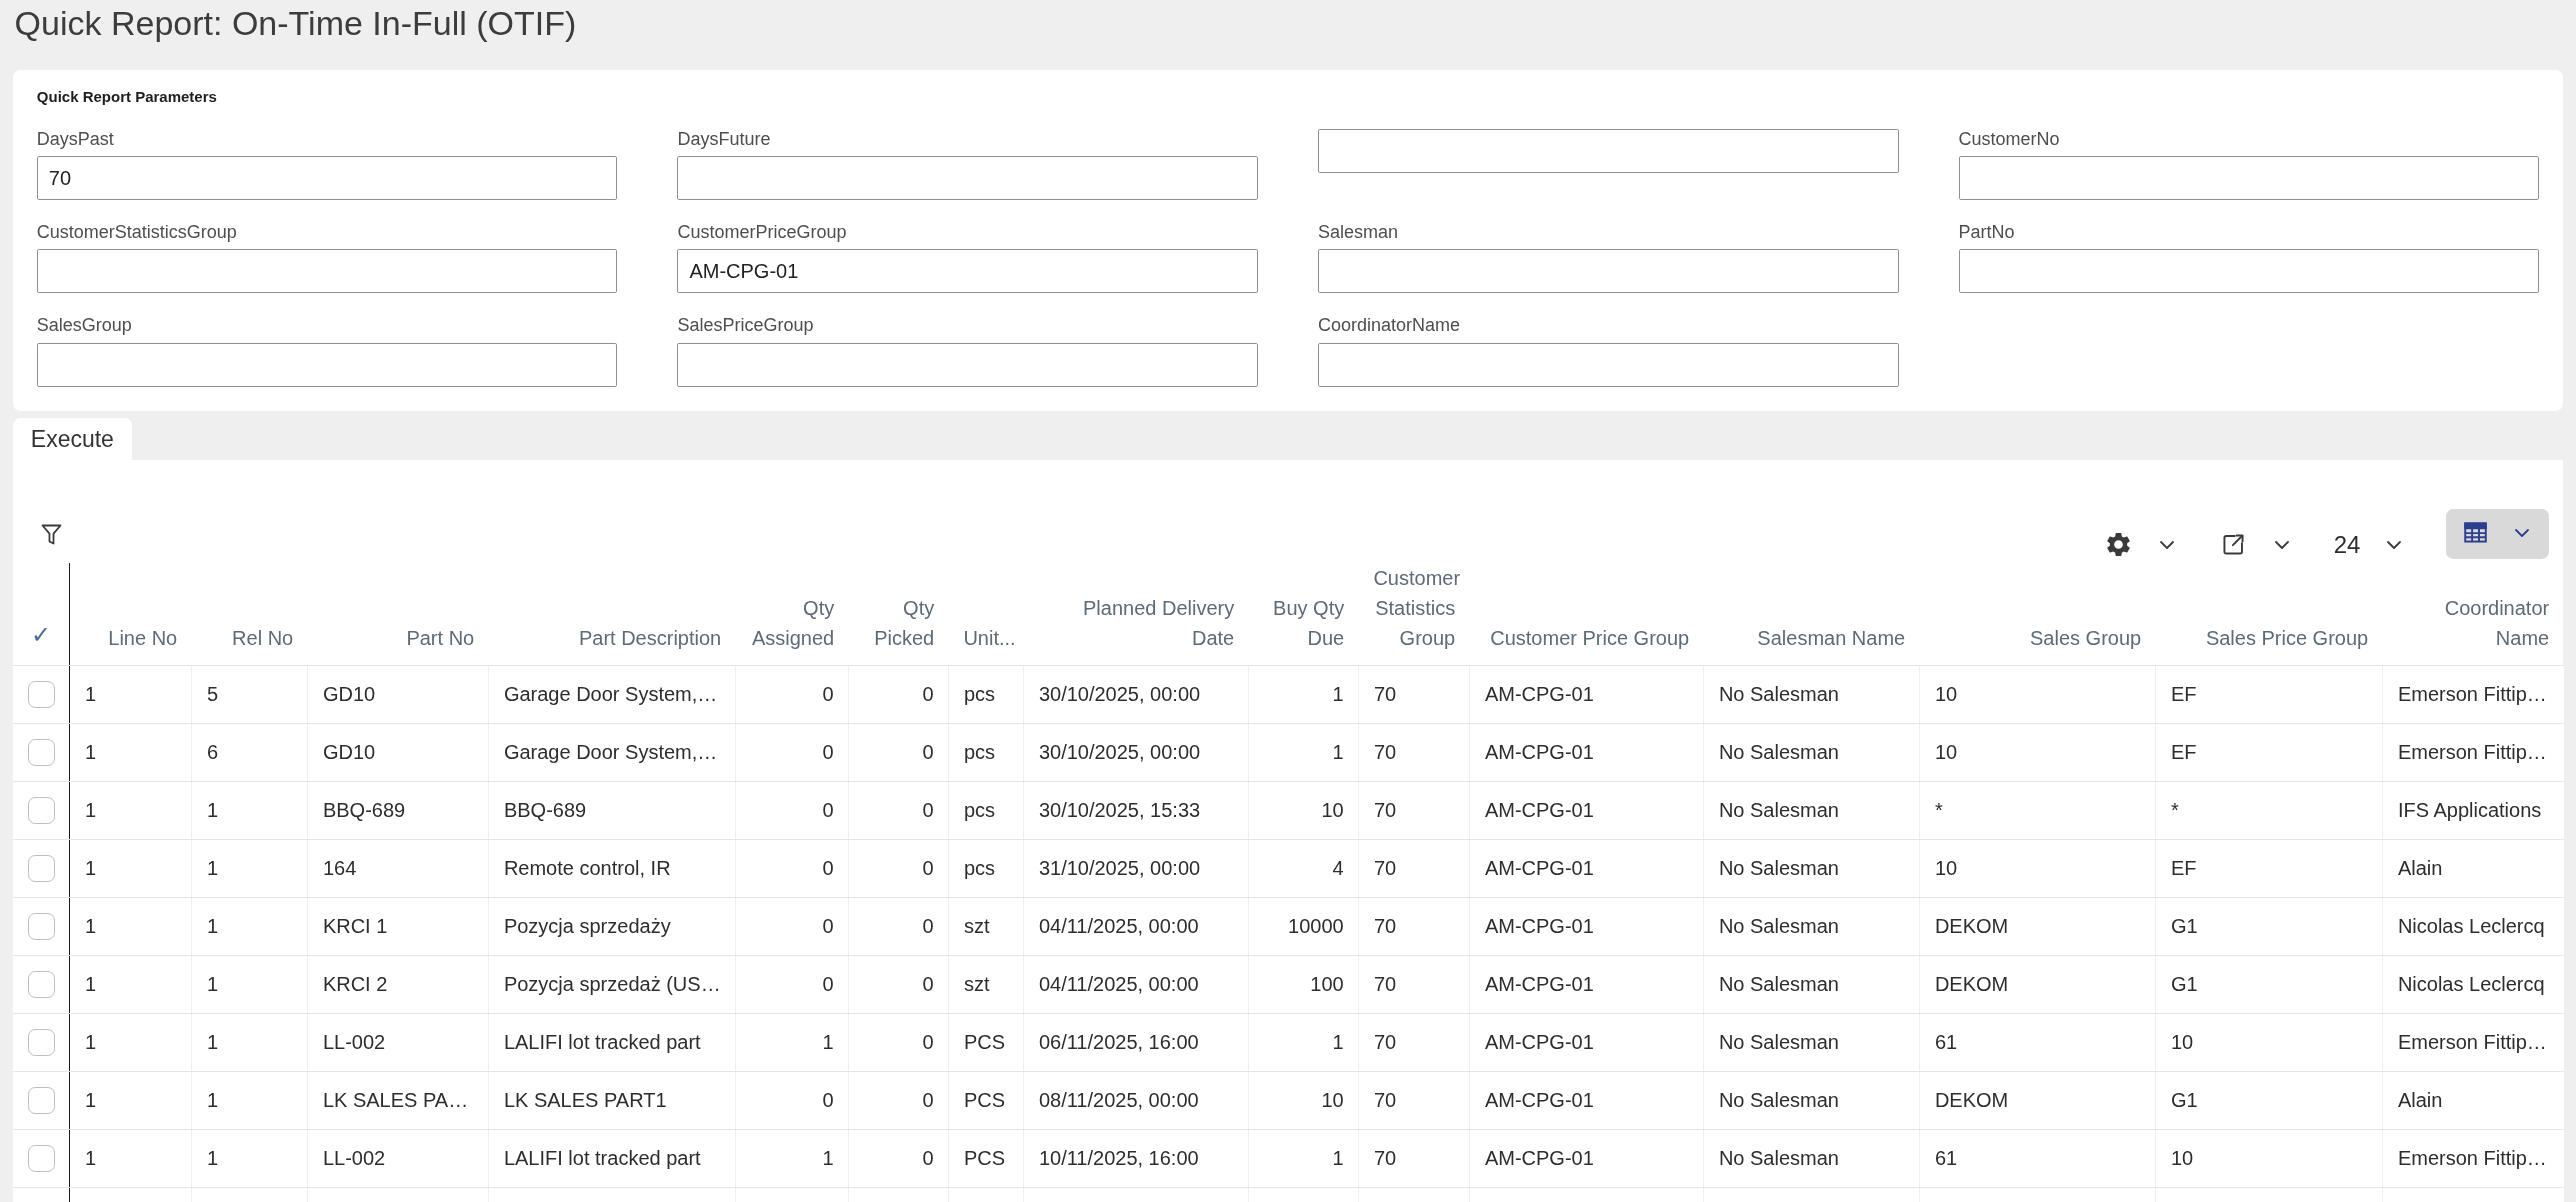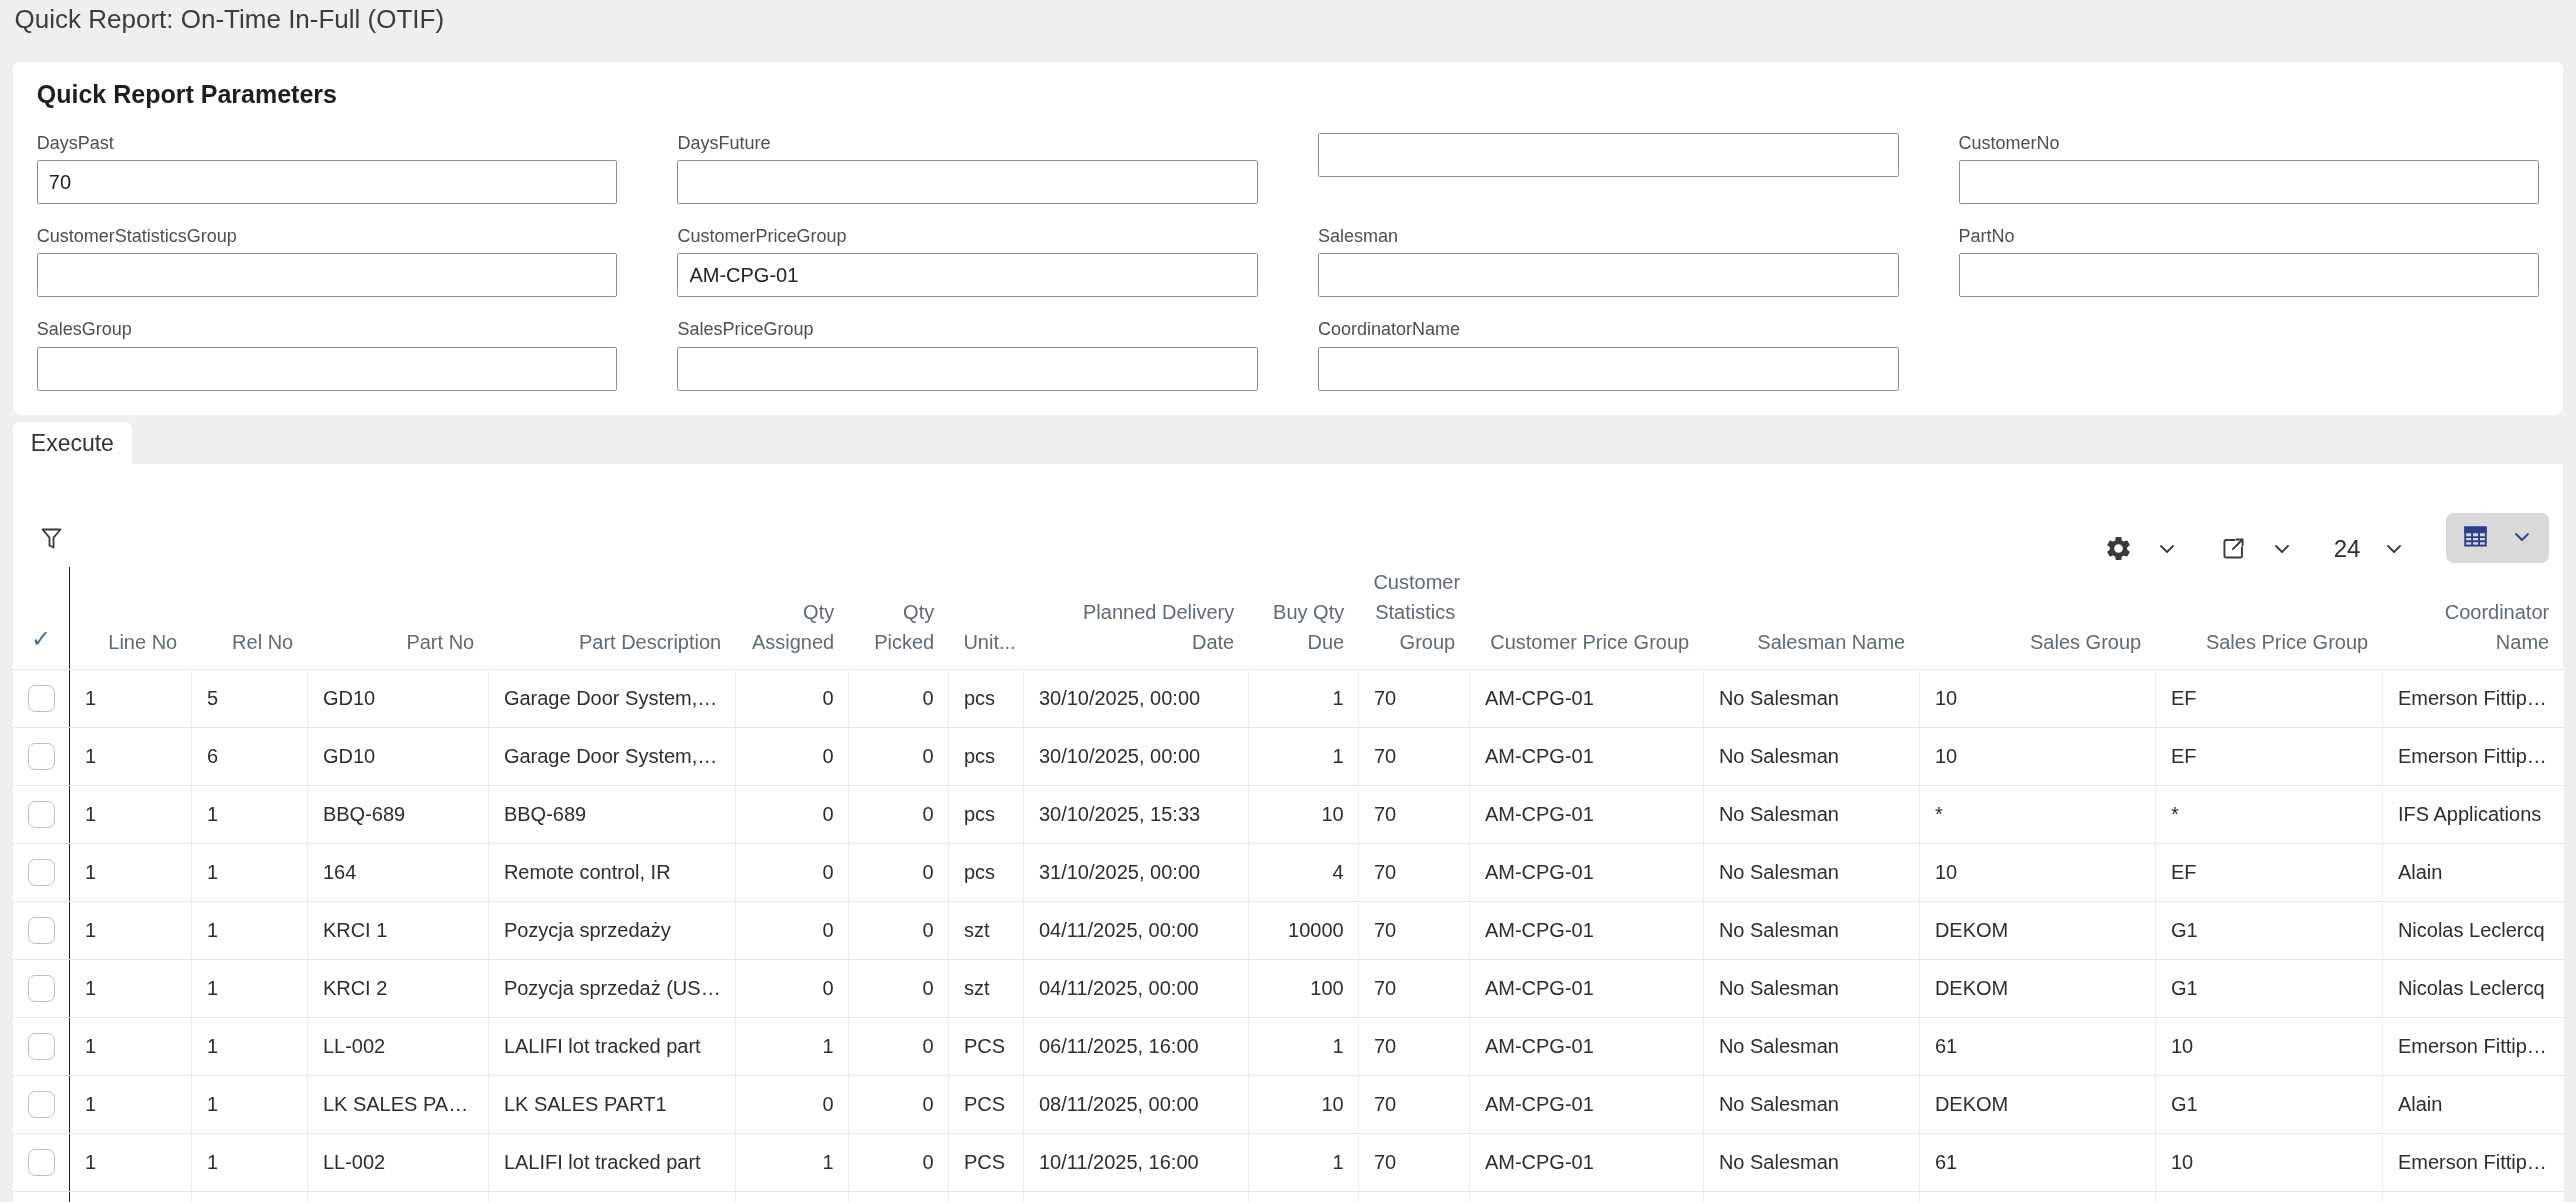--- a/index.html
+++ b/index.html
@@ -5,29 +5,29 @@
   * { box-sizing: border-box; }
   html,body { margin:0; padding:0; }
   body {
     width:2576px; height:1203px; overflow:hidden;
     background:#f0eff0;
     font-family:"Liberation Sans", sans-serif;
     color:#2d2d2d;
   }
   .page-title {
     margin:3.7px 0 0 14.6px;
-    font-size:26px; font-weight:500; color:#3c3c3c;
+    font-size:34px; font-weight:500; color:#3c3c3c;
   }
   
   .params-card {
     margin:27px 12.8px 0 12.8px;
     background:#fff; border-radius:7.3px;
     padding:18px 24px 24px 24px;
   }
-  .params-title { font-size:25px; font-weight:700; color:#1e1e1e; margin-bottom:24px; }
+  .params-title { font-size:15px; font-weight:700; color:#1e1e1e; margin-bottom:24px; }
   .params-grid {
     display:grid; grid-template-columns:repeat(4,1fr);
     column-gap:60px; row-gap:22px;
   }
   .field-label { display:block; font-size:18px; color:#4e4e4e; margin-bottom:6.4px; }
   .field input {
     width:100%; height:44px;
     border:0.9px solid #8f8f8f; border-radius:1.8px; background:#fff;
     font-size:20px; color:#222; padding:0 11px;
     font-family:inherit; outline:none;

